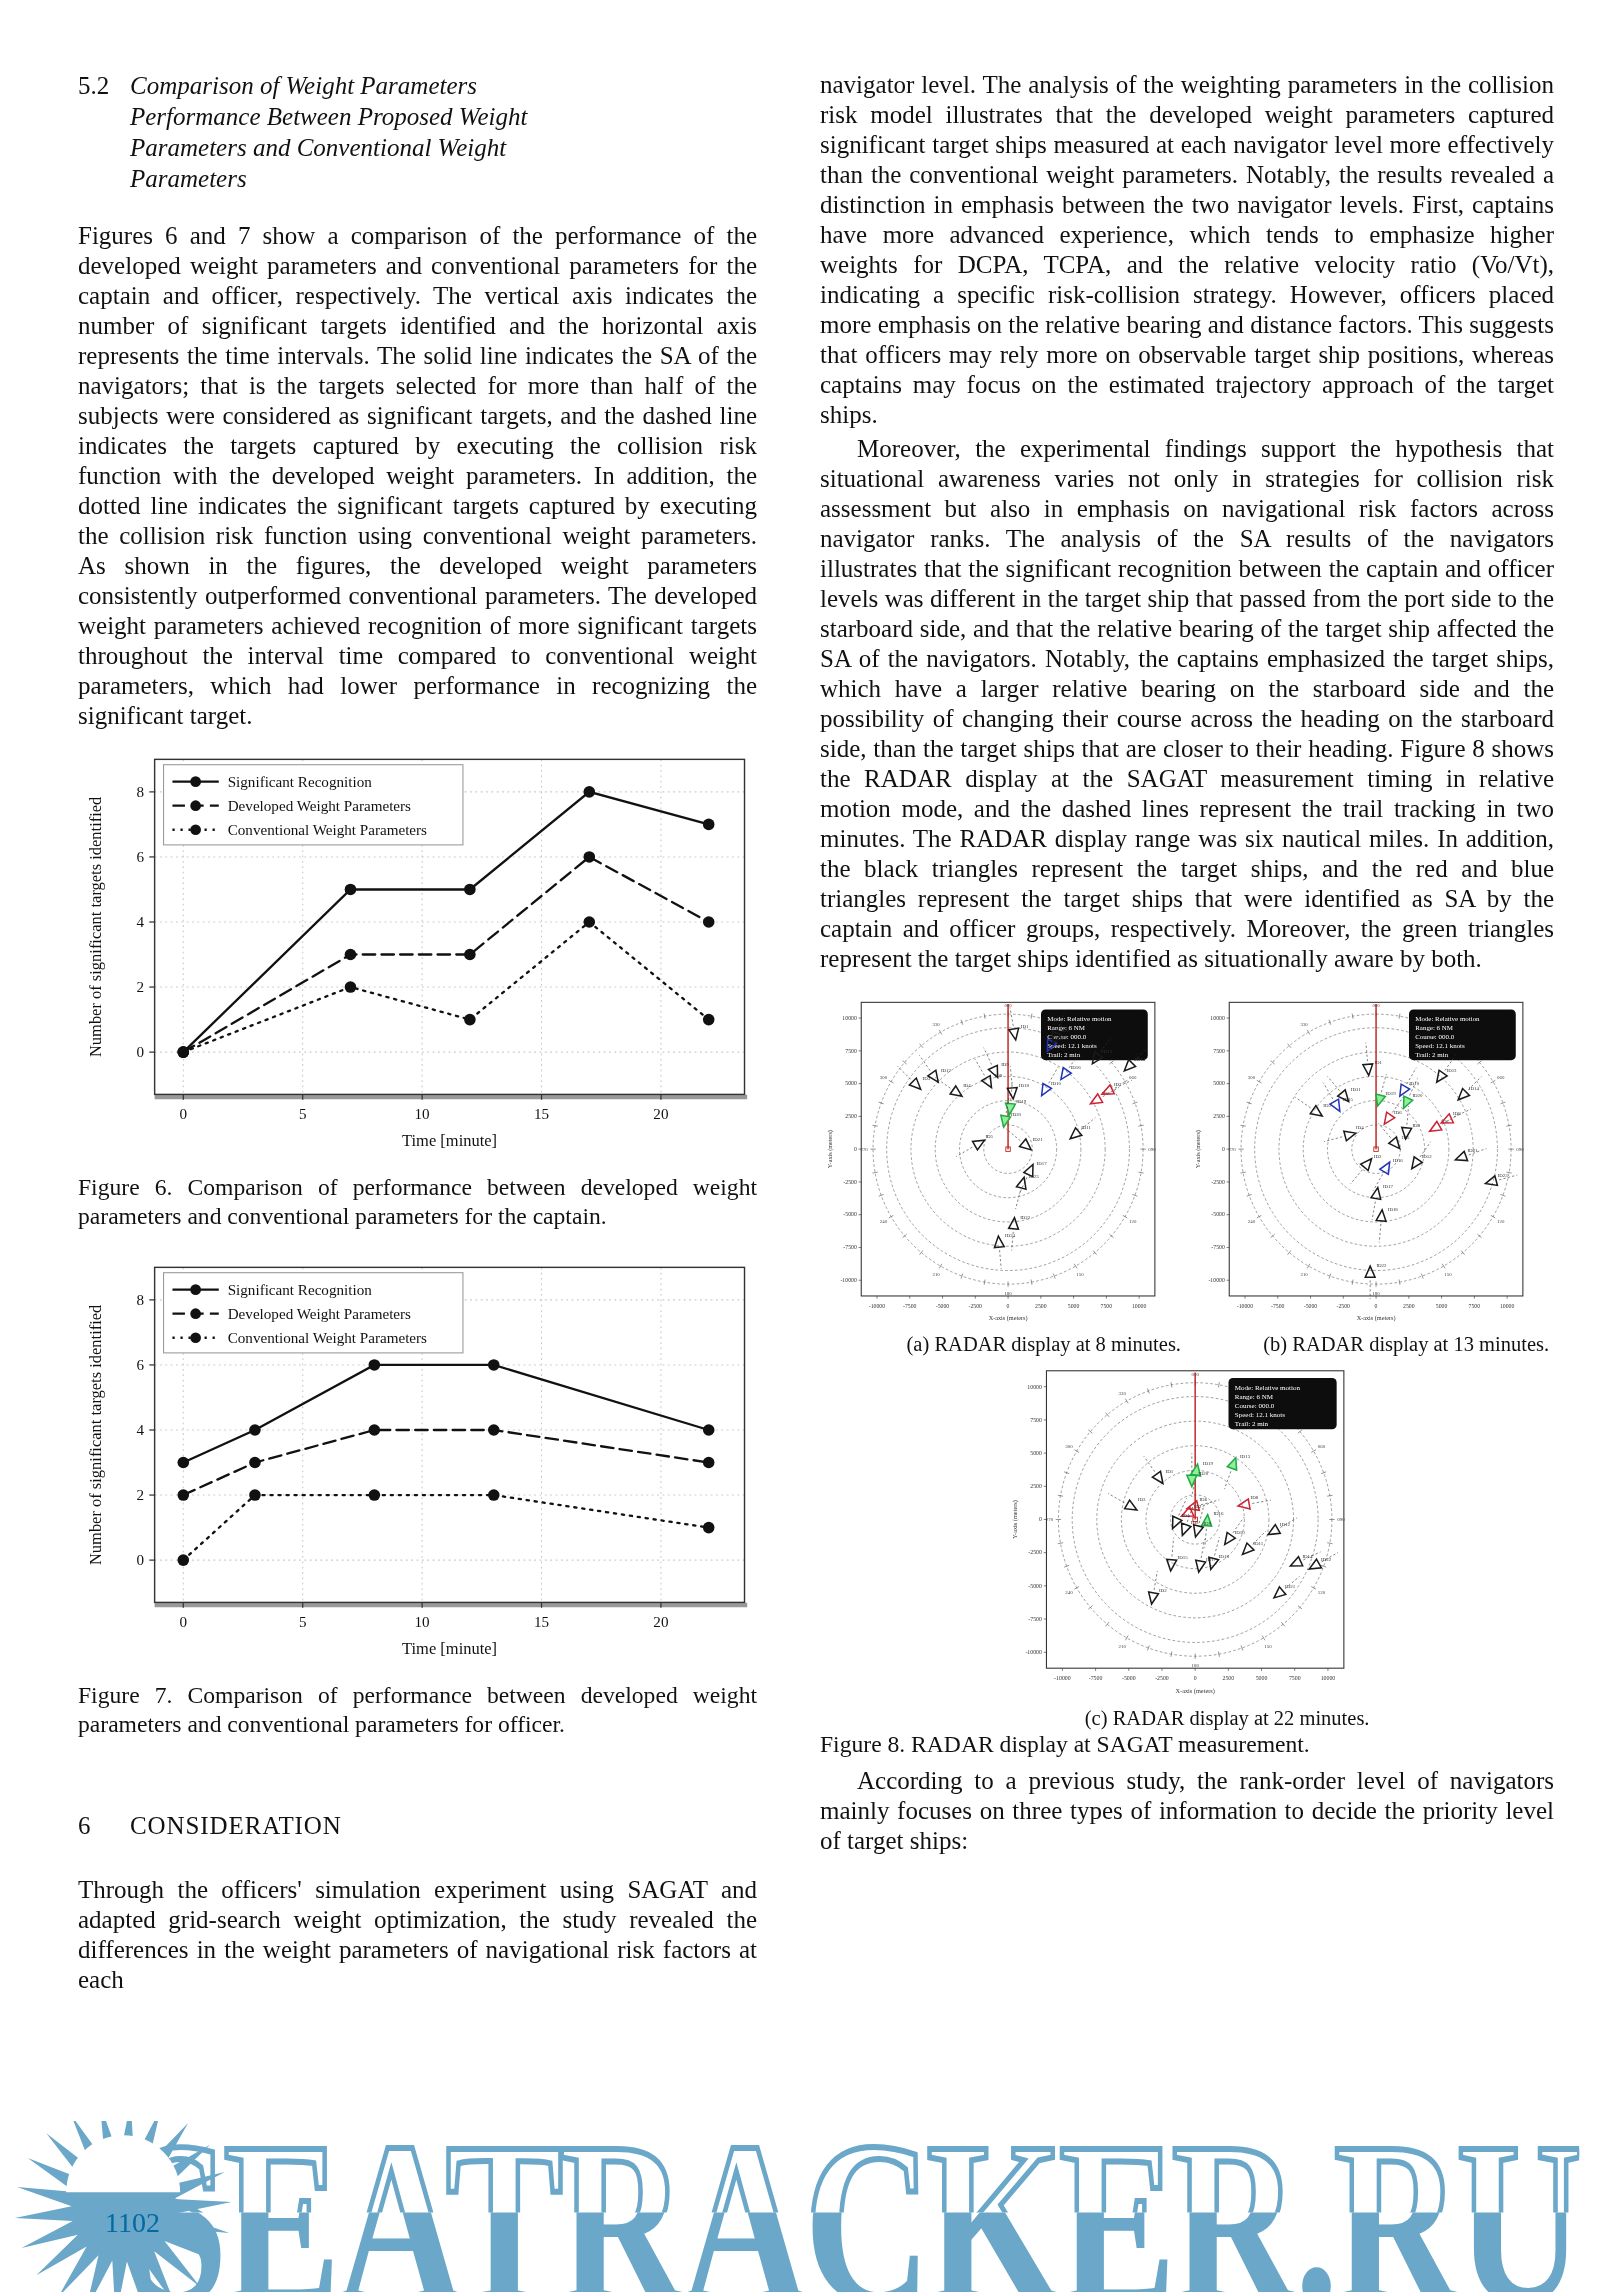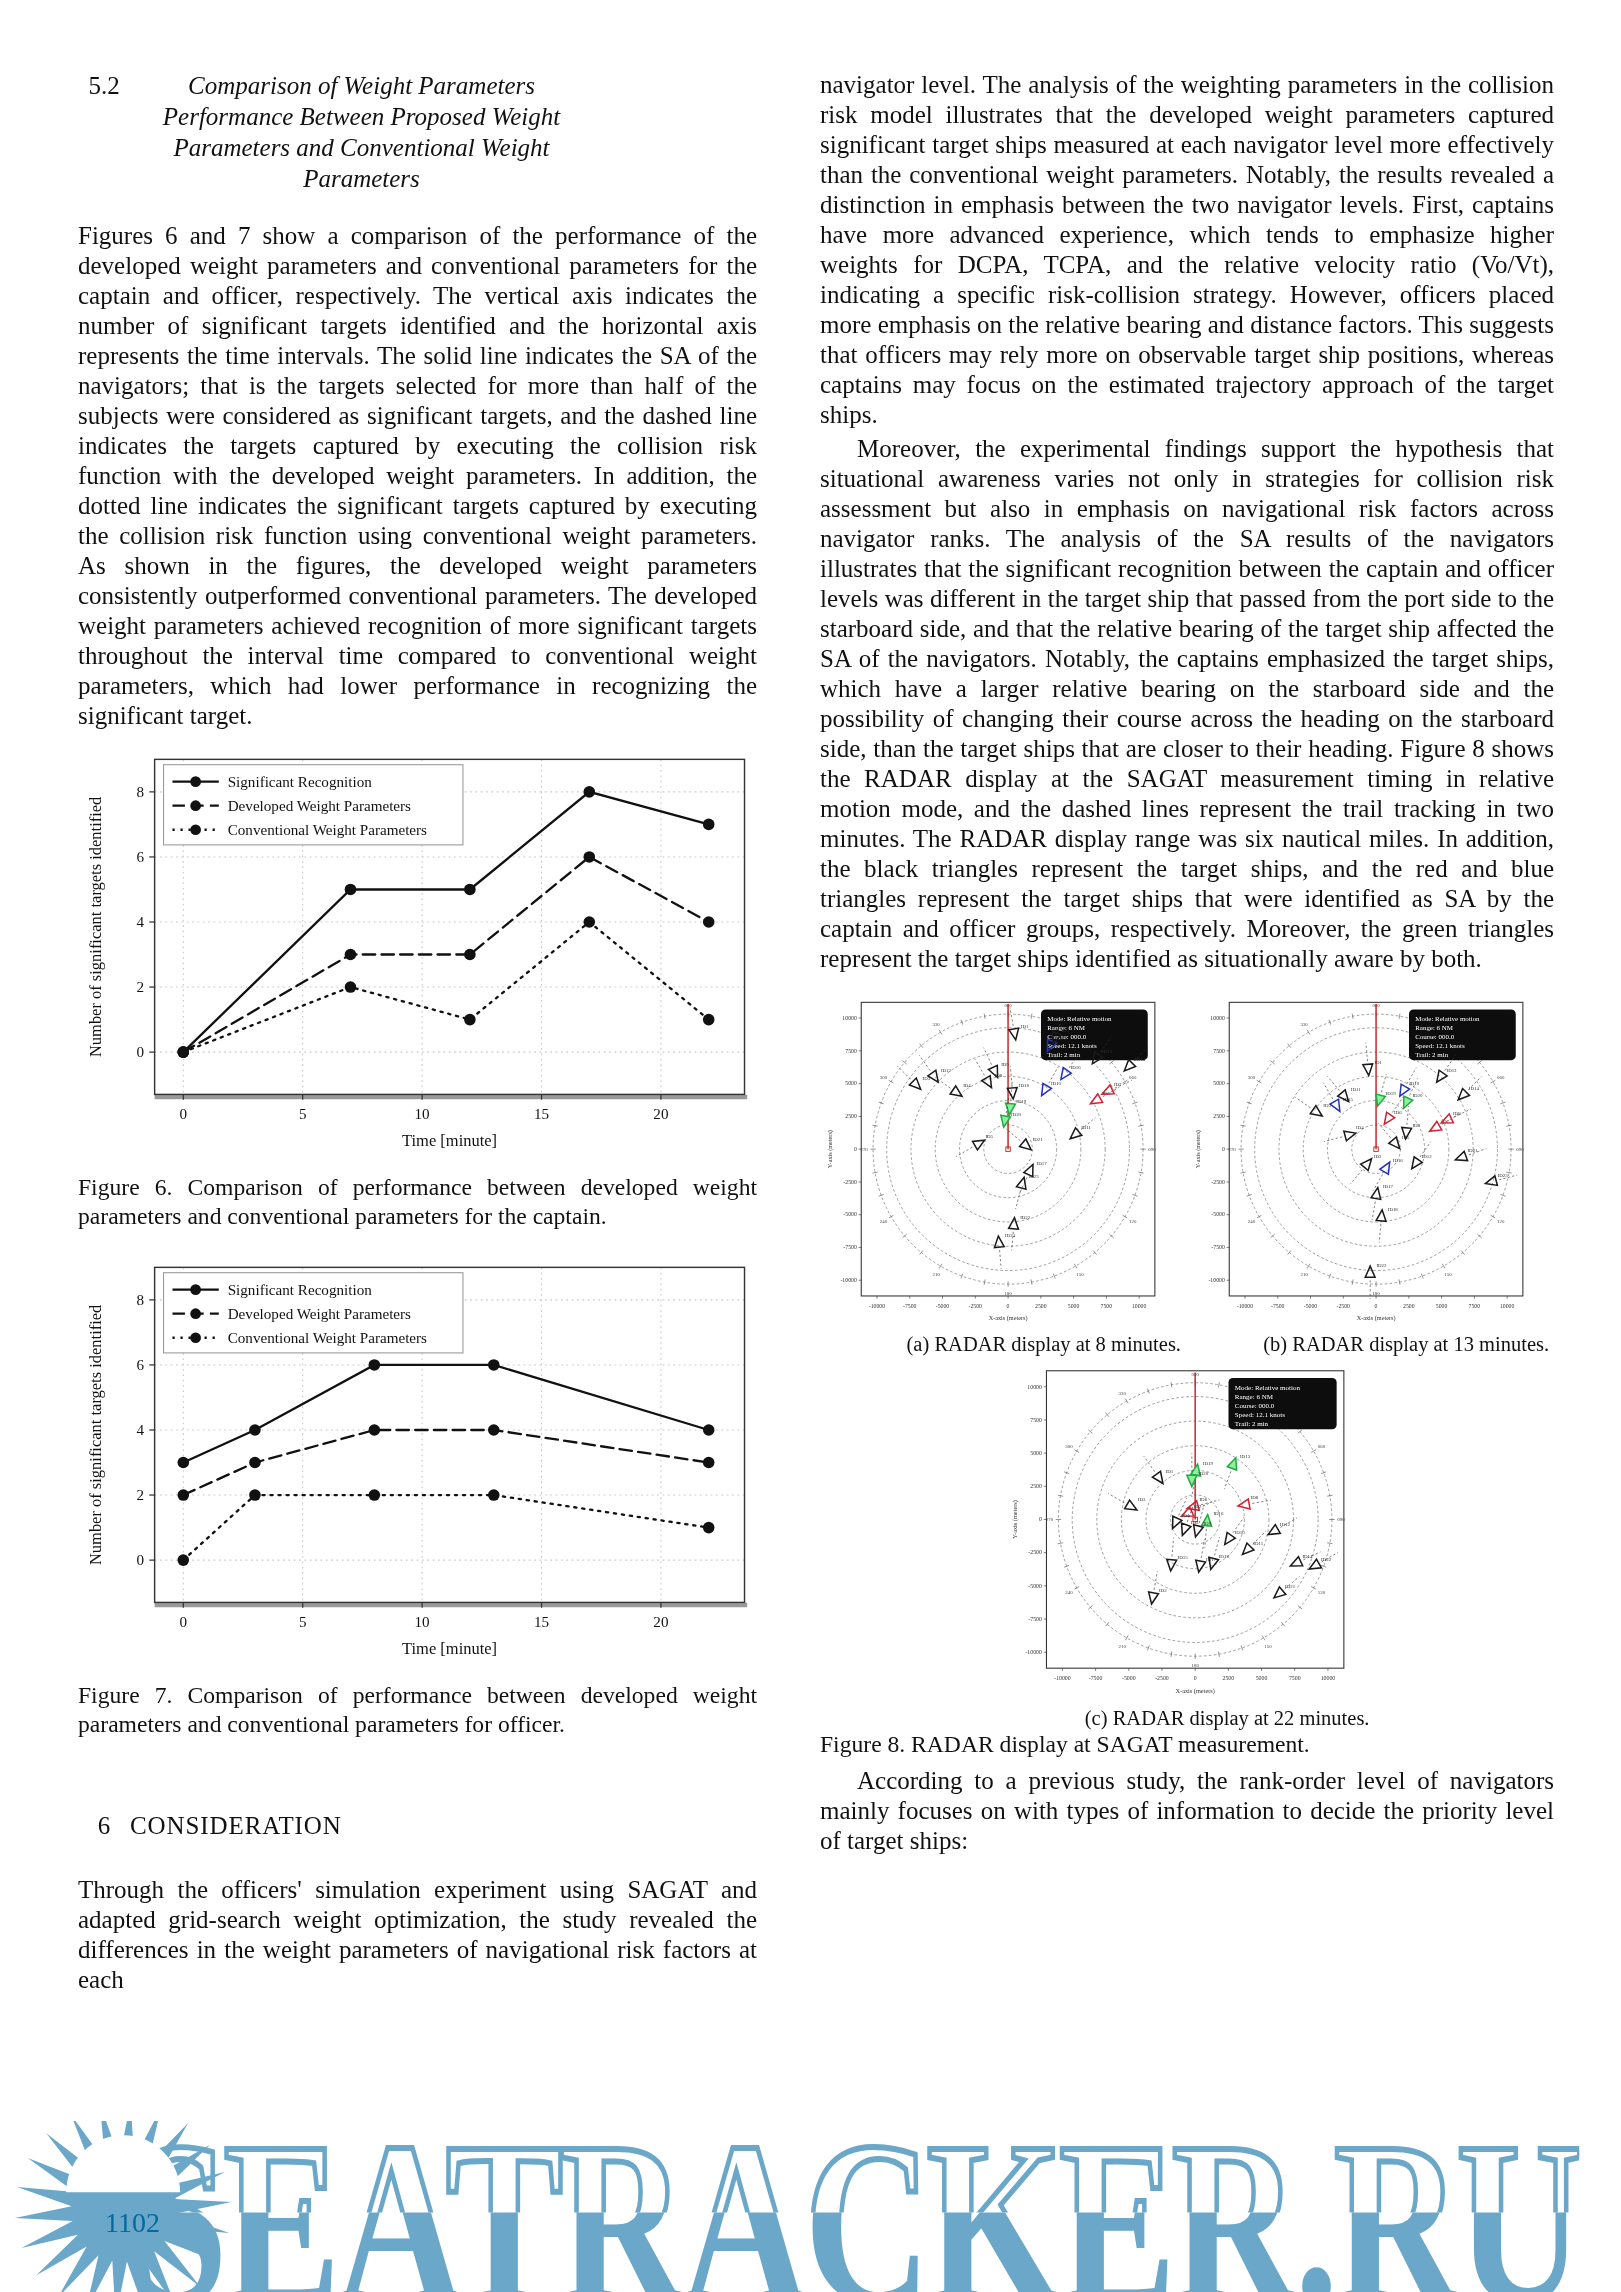--- a/index.html
+++ b/index.html
@@ -3,21 +3,21 @@
 <meta charset="utf-8">
 <style>
   html,body{margin:0;padding:0;background:#888;}
   #page{position:relative;width:1622px;height:2293px;background:#ffffff;overflow:hidden;
         font-family:"Liberation Serif","DejaVu Serif",serif;color:#111;}
   .col{position:absolute;top:70px;}
   .col-left{left:78px;width:679px;}
   .col-right{left:820px;width:734px;}
   p.body{font-size:25px;line-height:30px;text-align:justify;margin:0 0 3.6px 0;}
   p.indent{text-indent:37px;}
-  .sec-head{display:flex;margin:0 0 27px 0;font-size:25px;line-height:31px;text-align:center;}
+  .sec-head{display:flex;margin:0 0 27px 0;font-size:25px;line-height:31px;}
   .sec-num{width:52px;flex:0 0 52px;}
   .sec-title{font-style:italic;width:463px;}
   .sec6{margin-top:71px;margin-bottom:34px;}
   .sec-title6{letter-spacing:0.9px;}
   svg.chart{display:block;margin:14.3px 0 9px 0;}
   p.caption{font-size:23.6px;line-height:29px;text-align:justify;margin:0 0 7.1px 0;}
   .radar-row{display:flex;gap:7.1px;margin-top:23px;}
   .radar-row figure,figure.radar-c{margin:0;padding:0;}
   figcaption{font-size:20.5px;text-align:right;margin-top:1.8px;}
   figure.radar-c{width:365px;margin:9px auto 0 auto;}
@@ -849,21 +849,21 @@
           <line x1="351.38351434834567" y1="218.0625" x2="369.5700478278189" y2="207.5625" stroke="#333" stroke-width="0.7" stroke-dasharray="2.5,2.5"></line>
           <g transform="translate(343.5892857142857,222.5625) rotate(240)">
             <path d="M0,-7 L5.5,5.5 L-5.5,5.5 Z" fill="none" stroke="#1a1a1a" stroke-width="1.7"></path>
           </g>
           <text x="350.5892857142857" y="216.5625" font-size="5.5" text-anchor="start" fill="#333" font-family="&quot;Liberation Serif&quot;,&quot;DejaVu Serif&quot;,serif">ID22</text>
         </svg>
       <figcaption>(c) RADAR display at 22 minutes.</figcaption>
     </figure>
 
     <p class="caption fig8-cap">Figure 8. RADAR display at SAGAT measurement.</p>
-    <p class="body indent">According to a previous study, the rank-order level of navigators mainly focuses on with types of information to decide the priority level of target ships:</p>
+    <p class="body indent">According to a previous study, the rank-order level of navigators mainly focuses on three types of information to decide the priority level of target ships:</p>
   </div>
 
   <div class="wm-wrap">
     <div class="wm wm-base">SEATRACKER.RU</div>
     <div class="wm wm-top">SEATRACKER.RU</div>
   </div>
 
   <div class="star-wrap">
     <svg width="227" height="178" viewBox="0 0 255 200">
       <polygon id="star1" fill="#6aa7c8" points="134.5,-21.7 138.2,43.3 168.5,-14.4 153.7,49.1 199.0,2.2 167.0,58.9 223.6,26.8 176.9,72.1 240.2,57.2 182.7,87.6 247.7,91.1 183.9,104.1 245.2,125.8 180.4,120.2 233.2,158.3 172.5,134.7 212.4,186.1 160.8,146.4 184.6,207.0 146.3,154.3 152.1,219.2 130.2,157.8 117.5,221.7 113.8,156.7 83.5,214.4 98.3,150.9 53.0,197.8 85.0,141.1 28.4,173.2 75.1,127.9 11.8,142.8 69.3,112.4 4.3,108.9 68.1,95.9 6.8,74.2 71.6,79.8 18.8,41.7 79.5,65.3 39.6,13.9 91.2,53.6 67.4,-7.0 105.7,45.7 99.9,-19.2 121.8,42.2"></polygon>

